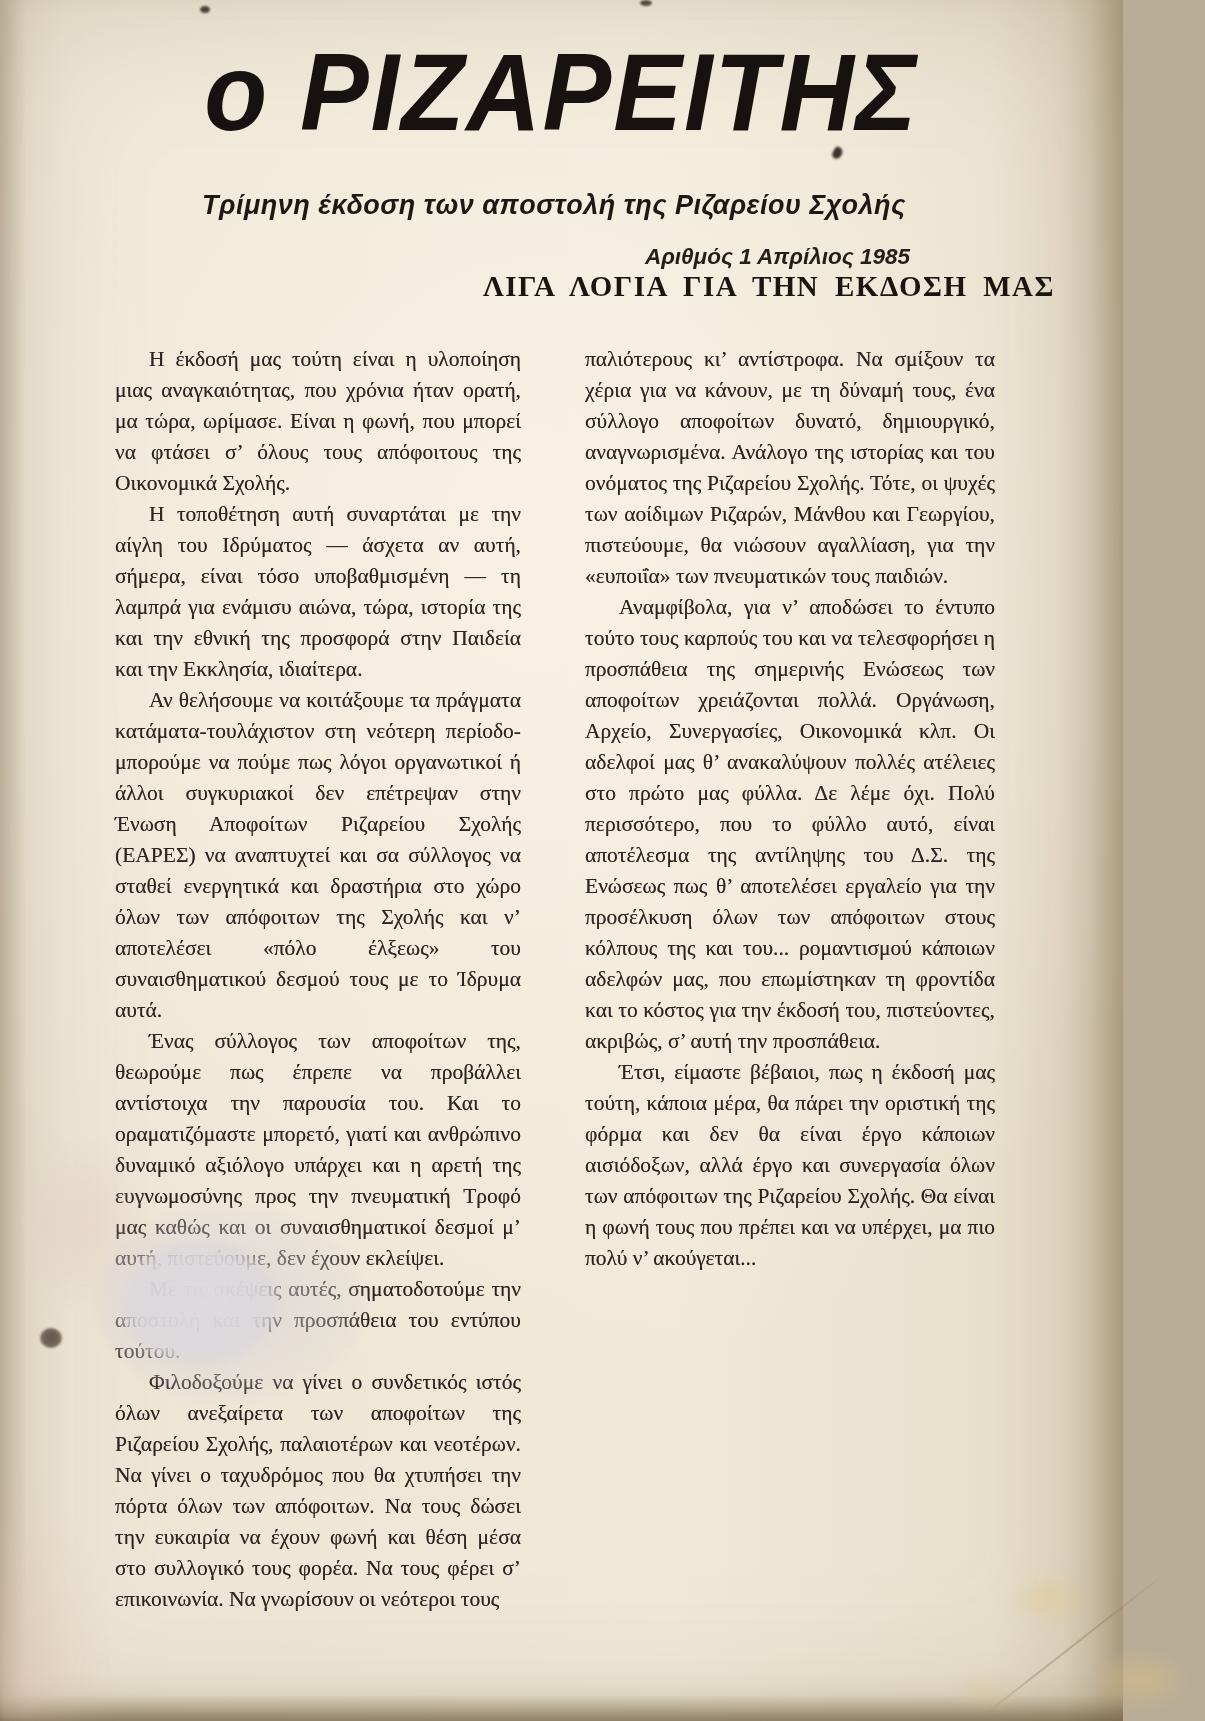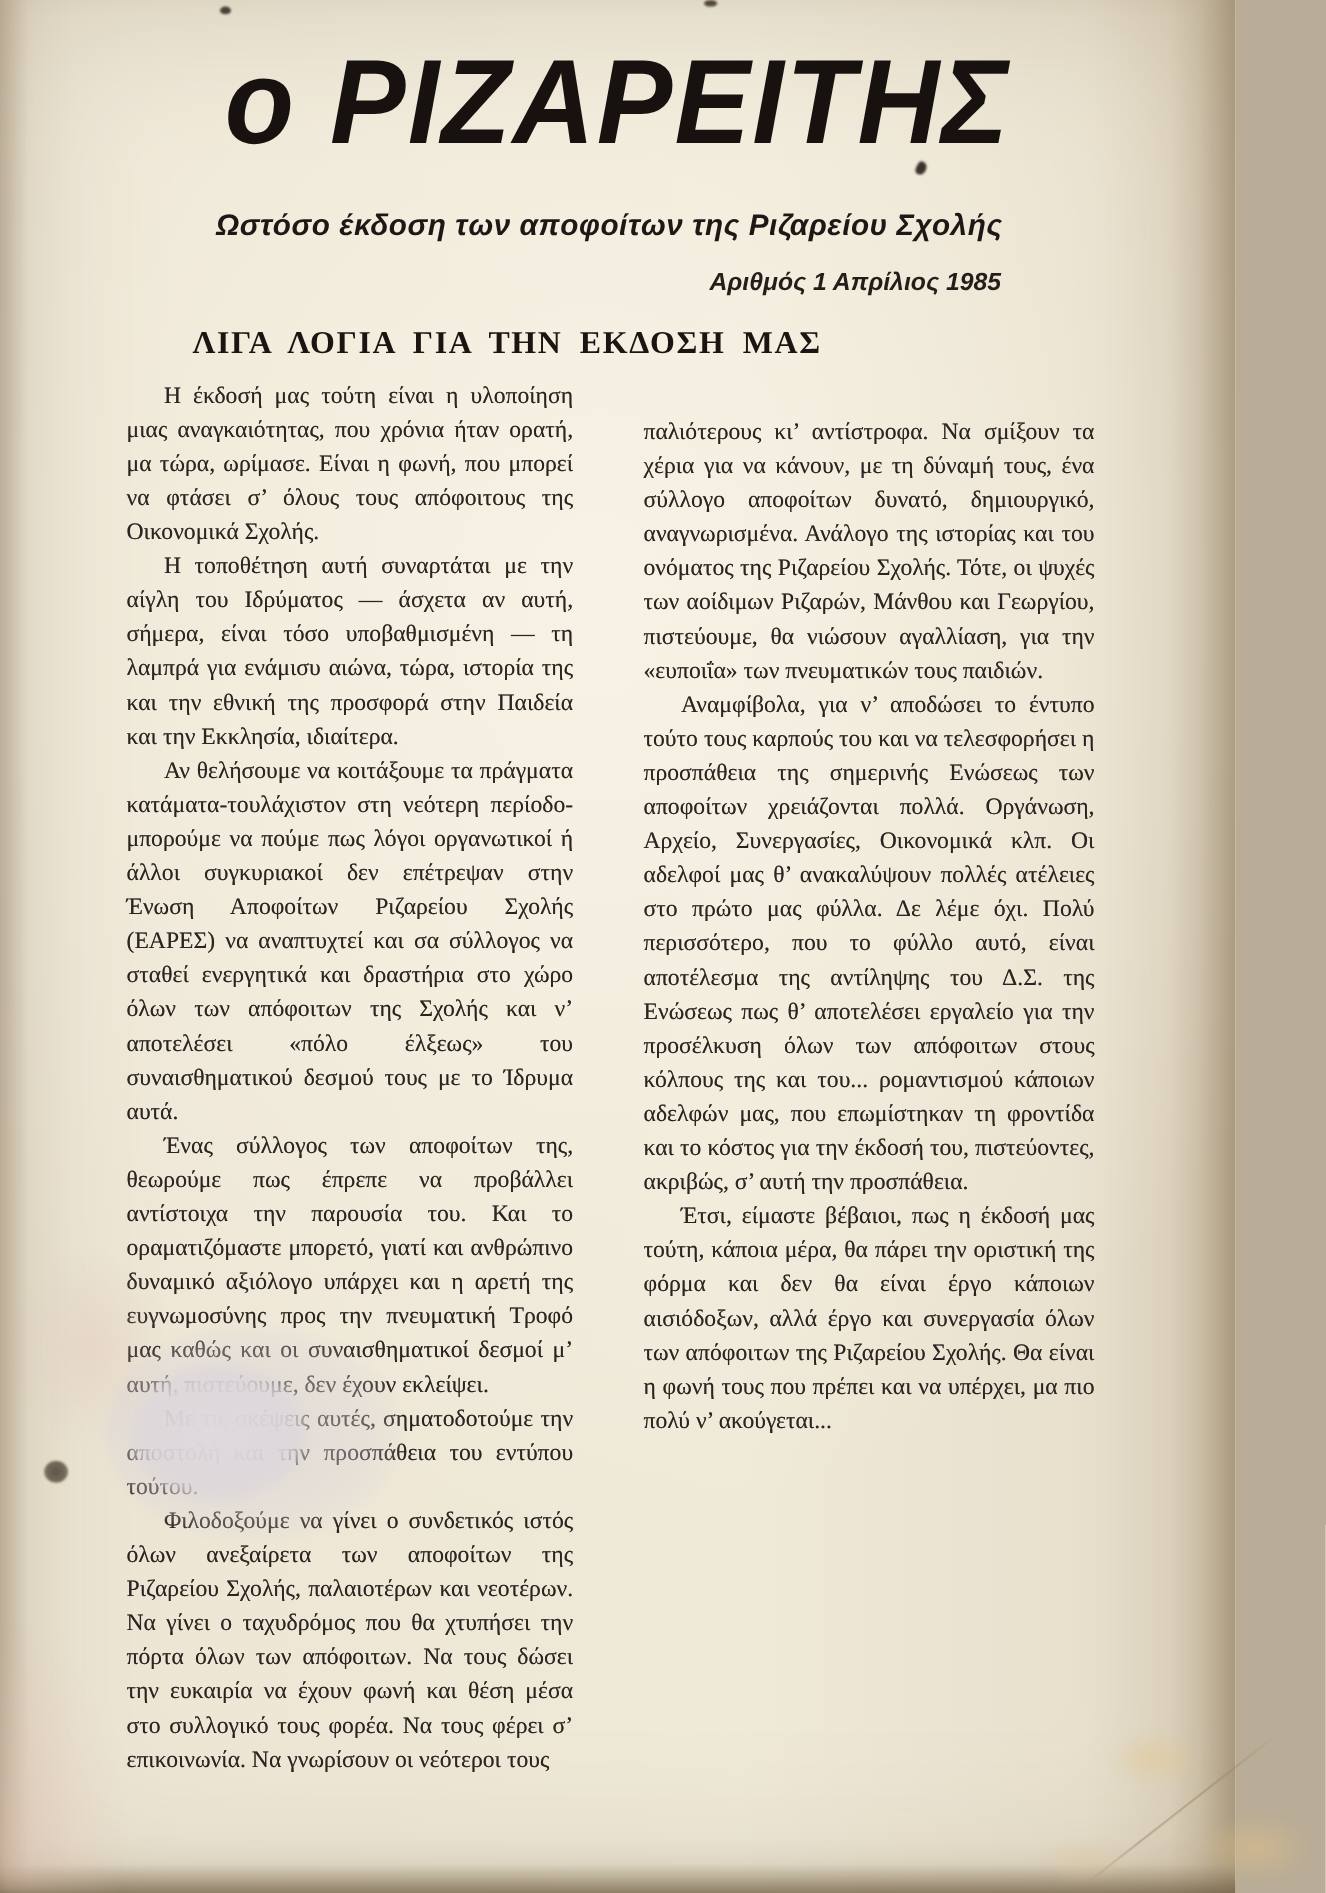--- a/index.html
+++ b/index.html
@@ -41,22 +41,22 @@
   }
   .issue-line{
     position:absolute;top:244px;right:213px;
     font-family:"Liberation Sans","DejaVu Sans",sans-serif;
     font-weight:bold;font-style:italic;
     font-size:22.5px;
     color:#241e1a;
     white-space:nowrap;
   }
   .article-heading{
-    position:absolute;top:296px;left:175px;width:880px;
-    text-align:left;
+    position:absolute;top:270px;left:175px;width:880px;
+    text-align:right;
     font-weight:bold;
     font-size:29px;letter-spacing:1.5px;word-spacing:7px;
     color:#1b1512;
     white-space:nowrap;
   }
   
   .columns{
     position:absolute;top:344px;left:115px;
     display:flex;gap:64px;
   }
@@ -132,35 +132,35 @@
     background:radial-gradient(ellipse at 0% 80%, rgba(230,192,180,.4), rgba(230,192,180,0) 75%);
     filter:blur(5px);
   }
 </style>
 </head>
 <body>
 
 <div class="page">
 
   <div class="masthead-title">ο ΡΙΖΑΡΕΙΤΗΣ</div>
-  <div class="masthead-subtitle">Ωστόσο έκδοση των αποφοίτων της Ριζαρείου Σχολής</div>
+  <div class="masthead-subtitle">Τρίμηνη έκδοση των αποστολή της Ριζαρείου Σχολής</div>
   <div class="issue-line">Αριθμός 1 Απρίλιος 1985</div>
 
   <div class="article-heading">ΛΙΓΑ ΛΟΓΙΑ ΓΙΑ ΤΗΝ ΕΚΔΟΣΗ ΜΑΣ</div>
 
   <div class="columns">
     <div class="col">
       <p>Η έκδοσή μας τούτη είναι η υλοποίηση μιας αναγκαιότητας, που χρόνια ήταν ορατή, μα τώρα, ωρίμασε. Είναι η φωνή, που μπορεί να φτάσει σ’ όλους τους απόφοιτους της Οικονομικά Σχολής.</p>
       <p>Η τοποθέτηση αυτή συναρτάται με την αίγλη του Ιδρύματος — άσχετα αν αυτή, σήμερα, είναι τόσο υποβαθμισμένη — τη λαμπρά για ενάμισυ αιώνα, τώρα, ιστορία της και την εθνική της προσφορά στην Παιδεία και την Εκκλησία, ιδιαίτερα.</p>
       <p>Αν θελήσουμε να κοιτάξουμε τα πράγματα κατάματα-τουλάχιστον στη νεότερη περίοδο-μπορούμε να πούμε πως λόγοι οργανωτικοί ή άλλοι συγκυριακοί δεν επέτρεψαν στην Ένωση Αποφοίτων Ριζαρείου Σχολής (ΕΑΡΕΣ) να αναπτυχτεί και σα σύλλογος να σταθεί ενεργητικά και δραστήρια στο χώρο όλων των απόφοιτων της Σχολής και ν’ αποτελέσει «πόλο έλξεως» του συναισθηματικού δεσμού τους με το Ίδρυμα αυτά.</p>
       <p>Ένας σύλλογος των αποφοίτων της, θεωρούμε πως έπρεπε να προβάλλει αντίστοιχα την παρουσία του. Και το οραματιζόμαστε μπορετό, γιατί και ανθρώπινο δυναμικό αξιόλογο υπάρχει και η αρετή της ευγνωμοσύνης προς την πνευματική Τροφό μας καθώς και οι συναισθηματικοί δεσμοί μ’ αυτή, πιστεύουμε, δεν έχουν εκλείψει.</p>
       <p>Με τις σκέψεις αυτές, σηματοδοτούμε την αποστολή και την προσπάθεια του εντύπου τούτου.</p>
       <p>Φιλοδοξούμε να γίνει ο συνδετικός ιστός όλων ανεξαίρετα των αποφοίτων της Ριζαρείου Σχολής, παλαιοτέρων και νεοτέρων. Να γίνει ο ταχυδρόμος που θα χτυπήσει την πόρτα όλων των απόφοιτων. Να τους δώσει την ευκαιρία να έχουν φωνή και θέση μέσα στο συλλογικό τους φορέα. Να τους φέρει σ’ επικοινωνία. Να γνωρίσουν οι νεότεροι τους</p>
     </div>
-    <div class="col" style="width:410px;margin-top:33px;">
+    <div class="col" style="width:410px;">
       <p class="no-indent">παλιότερους κι’ αντίστροφα. Να σμίξουν τα χέρια για να κάνουν, με τη δύναμή τους, ένα σύλλογο αποφοίτων δυνατό, δημιουργικό, αναγνωρισμένα. Ανάλογο της ιστορίας και του ονόματος της Ριζαρείου Σχολής. Τότε, οι ψυχές των αοίδιμων Ριζαρών, Μάνθου και Γεωργίου, πιστεύουμε, θα νιώσουν αγαλλίαση, για την «ευποιΐα» των πνευματικών τους παιδιών.</p>
       <p>Αναμφίβολα, για ν’ αποδώσει το έντυπο τούτο τους καρπούς του και να τελεσφορήσει η προσπάθεια της σημερινής Ενώσεως των αποφοίτων χρειάζονται πολλά. Οργάνωση, Αρχείο, Συνεργασίες, Οικονομικά κλπ. Οι αδελφοί μας θ’ ανακαλύψουν πολλές ατέλειες στο πρώτο μας φύλλα. Δε λέμε όχι. Πολύ περισσότερο, που το φύλλο αυτό, είναι αποτέλεσμα της αντίληψης του Δ.Σ. της Ενώσεως πως θ’ αποτελέσει εργαλείο για την προσέλκυση όλων των απόφοιτων στους κόλπους της και του... ρομαντισμού κάποιων αδελφών μας, που επωμίστηκαν τη φροντίδα και το κόστος για την έκδοσή του, πιστεύοντες, ακριβώς, σ’ αυτή την προσπάθεια.</p>
       <p>Έτσι, είμαστε βέβαιοι, πως η έκδοσή μας τούτη, κάποια μέρα, θα πάρει την οριστική της φόρμα και δεν θα είναι έργο κάποιων αισιόδοξων, αλλά έργο και συνεργασία όλων των απόφοιτων της Ριζαρείου Σχολής. Θα είναι η φωνή τους που πρέπει και να υπέρχει, μα πιο πολύ ν’ ακούγεται...</p>
     </div>
   </div>
 
   <div class="artifact left-edge-shade"></div>
   <div class="artifact right-edge-shade"></div>
   <div class="artifact bottom-shadow"></div>
   <div class="artifact corner-bl-pink"></div>

